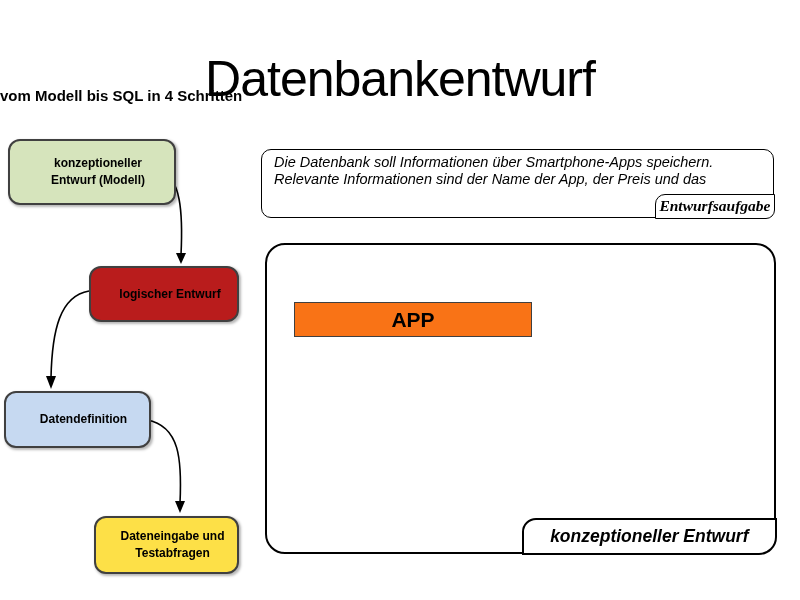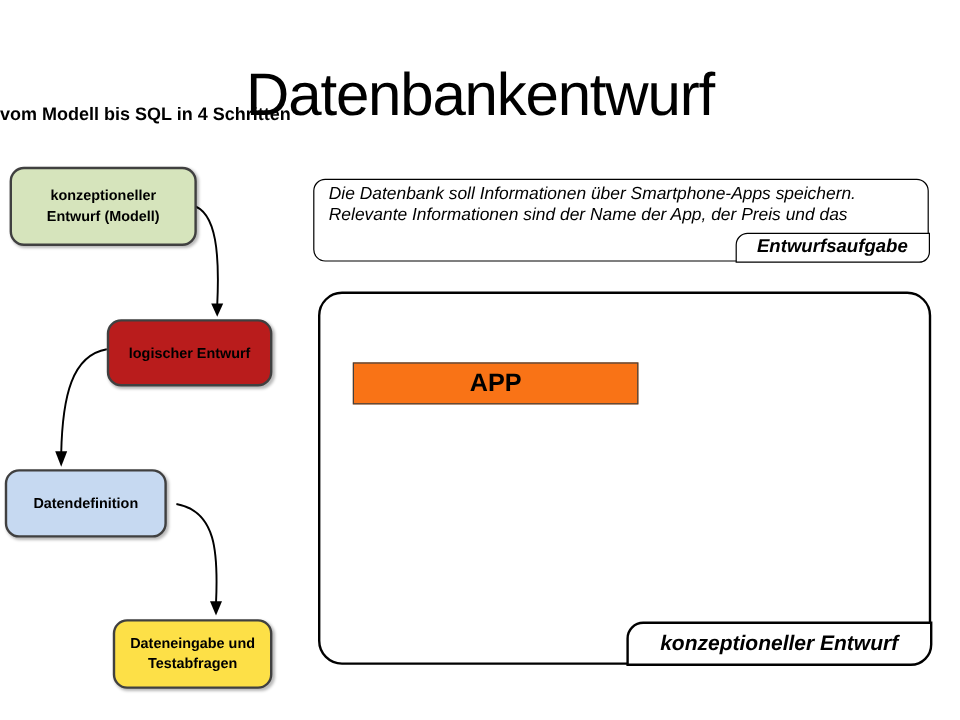--- a/index.html
+++ b/index.html
@@ -16,41 +16,42 @@
     font-size:15px;font-weight:600;
   }
   .arrows{position:absolute;left:0;top:0;pointer-events:none;}
   .arrows path{stroke:#000;stroke-width:1.6;fill:none;}
   .arrows polygon{fill:#000;stroke:none;}
   .step{
     position:absolute;border:2px solid #404040;border-radius:12px;
     display:flex;align-items:center;justify-content:center;text-align:center;
     font-weight:bold;font-size:12px;line-height:1.4;
     box-shadow:1.5px 1.5px 2.5px rgba(0,0,0,.28);
+    padding-left:12px;
   }
   .step span{display:block;width:114px;}
   .step1{left:8px;top:139px;width:152px;height:62px;}
   .step2{left:89px;top:266px;width:134px;height:52px;}
   .step3{left:4px;top:391px;width:131px;height:53px;}
   .step4{left:94px;top:516px;width:129px;height:54px;}
   .taskbox{
     position:absolute;left:261px;top:149px;width:511px;height:67px;
     border:1.5px solid #000;border-radius:10px;background:#fff;
   }
   .tasktext{
     position:absolute;left:12px;top:4px;right:10px;
     font-style:italic;font-size:14.5px;line-height:16.5px;white-space:nowrap;
   }
   .corner-label{
     position:absolute;background:#fff;font-weight:bold;font-style:italic;
     display:flex;align-items:center;justify-content:center;
   }
   .corner-small{
-    right:-1.5px;bottom:-1.5px;height:23px;padding:0 17px;
-    border:1.5px solid #000;border-radius:10px 0 9px 0;font-size:15.5px;
+    right:-1.5px;bottom:-1.5px;height:23px;padding:0 3px;
+    border:1.5px solid #000;border-radius:10px 0 9px 0;font-size:15.5px;font-family:Liberation Serif, serif;
   }
   .canvasbox{
     position:absolute;left:265px;top:243px;width:507px;height:307px;
     border:2.5px solid #000;border-radius:20px;background:#fff;
   }
   .entity{
     position:absolute;left:27px;top:57px;width:236px;height:33px;
     border:1.6px solid #404040;
     display:flex;align-items:center;justify-content:center;
     font-weight:bold;font-size:21px;

